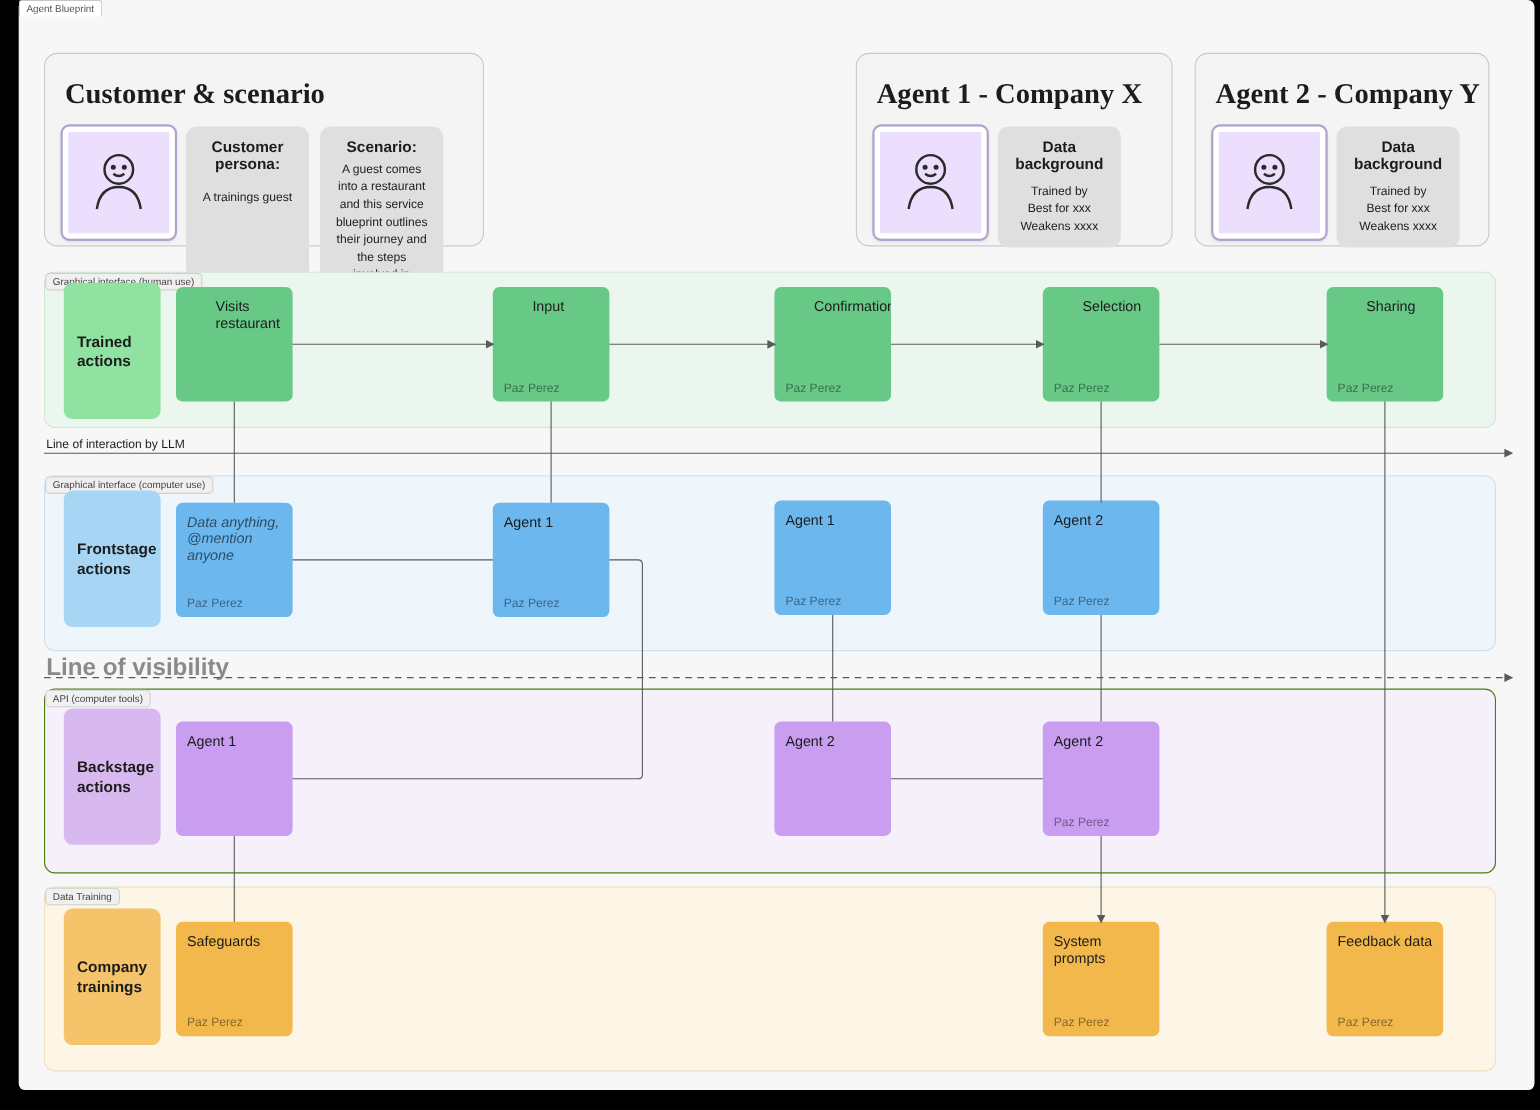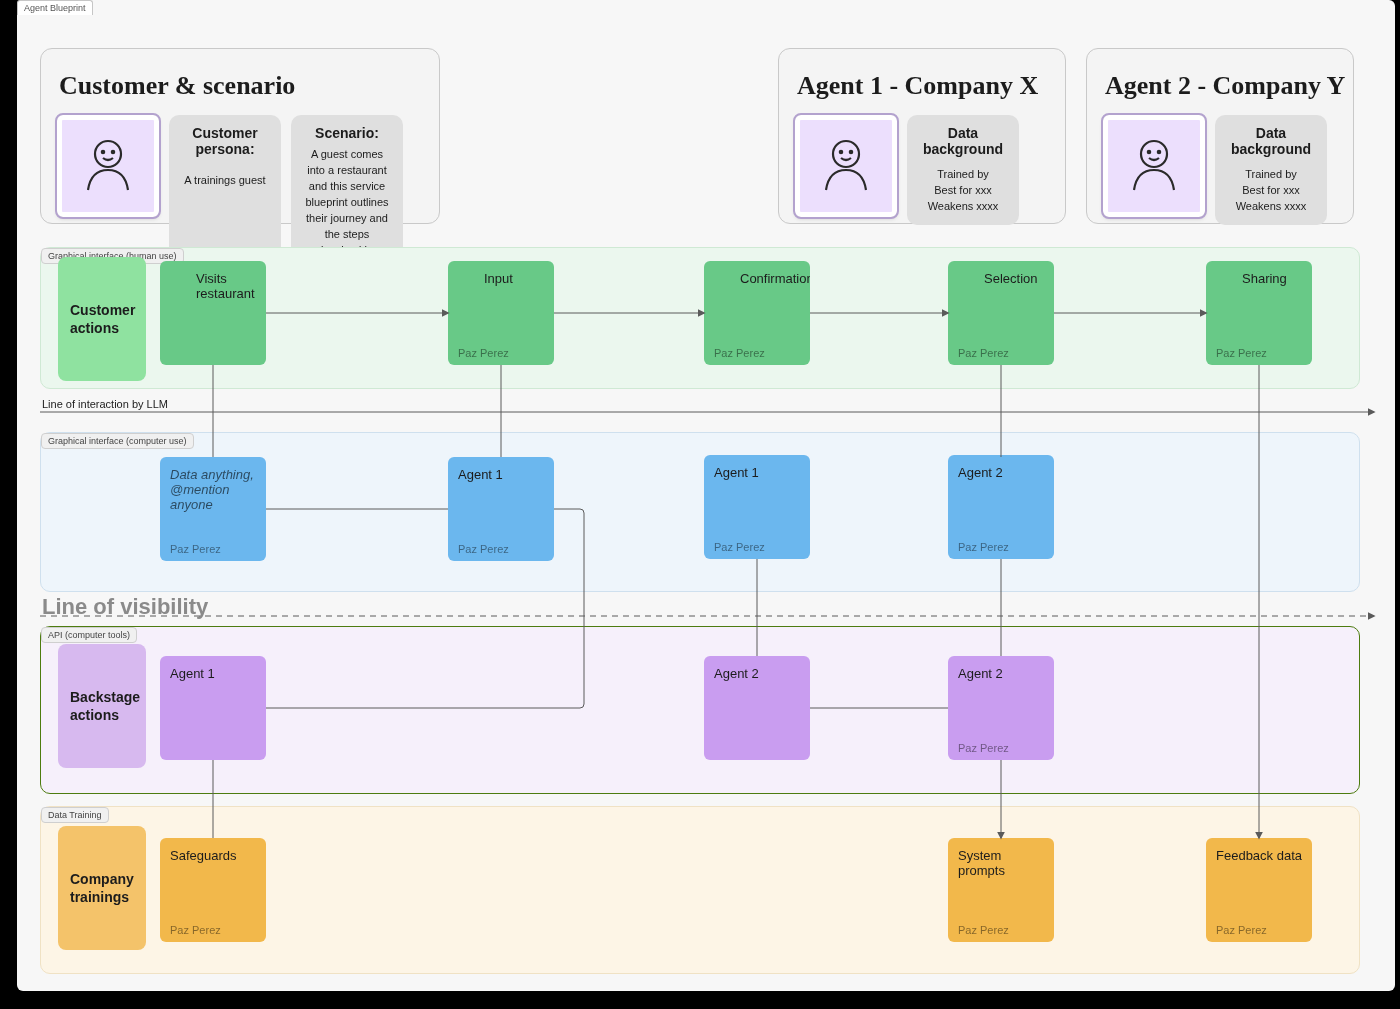--- a/index.html
+++ b/index.html
@@ -227,21 +227,21 @@
 Best for xxx
 Weakens xxxx</div>
       </div>
     </div>
   </div>
 
   <div class="lane green" style="top:247px;height:142px;">
     <div class="lane-tag">Graphical interface (human use)</div>
   </div>
   <div class="lane-label green" style="left:58px;top:257px;">
-    <span>Customer actions</span>
+    <span>Trained actions</span>
   </div>
 
   <div class="note green" style="left:160px;top:261px;height:104px;">
     <div class="t">Visits restaurant</div>
   </div>
   <div class="note green" style="left:448px;top:261px;height:104px;">
     <div class="t">Input</div>
     <div class="a">Paz Perez</div>
   </div>
   <div class="note green" style="left:704px;top:261px;height:104px;">
@@ -254,20 +254,23 @@
   </div>
   <div class="note green" style="left:1206px;top:261px;height:104px;">
     <div class="t">Sharing</div>
     <div class="a">Paz Perez</div>
   </div>
 
   <div class="caption" style="top:398px;">Line of interaction by LLM</div>
 
   <div class="lane blue" style="top:432px;height:160px;">
     <div class="lane-tag">Graphical interface (computer use)</div>
+  </div>
+  <div class="lane-label blue" style="left:58px;top:446px;">
+    <span>Frontstage actions</span>
   </div>
   <div class="note blue" style="left:160px;top:457px;height:104px;">
     <div class="t p">Data anything, @mention anyone</div>
     <div class="a">Paz Perez</div>
   </div>
   <div class="note blue" style="left:448px;top:457px;height:104px;">
     <div class="t">Agent 1</div>
     <div class="a">Paz Perez</div>
   </div>
   <div class="note blue" style="left:704px;top:455px;height:104px;">

